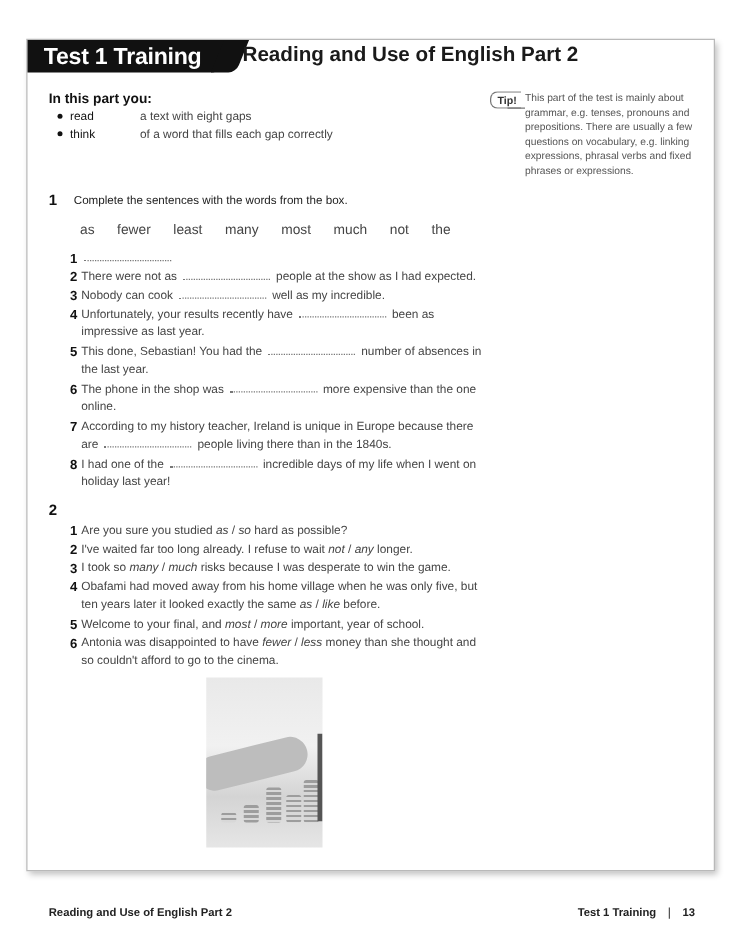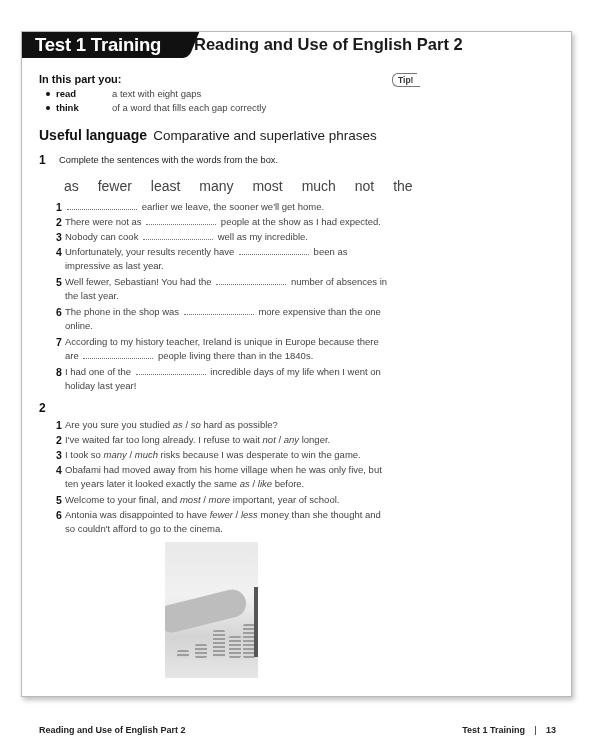--- a/index.html
+++ b/index.html
@@ -23,34 +23,34 @@
   .hdr-black-text {
     position:absolute; left:13px; top:2px; color:#fff; font-weight:bold;
     font-size:18.5px; letter-spacing:-0.2px; z-index:2; white-space:nowrap;
   }
   .hdr-title {
     position:absolute; left:172px; top:3px; font-weight:bold; font-size:16.5px; color:#1a1a1a; white-space:nowrap;
   }
   .intro-head { position:absolute; left:17px; top:41px; font-weight:bold; font-size:11px; color:#111; }
   .intro-row { position:absolute; left:24px; font-size:9.5px; color:#444; white-space:nowrap; }
   .intro-row .dot { display:inline-block; width:4px; height:4px; border-radius:50%; background:#111; margin-right:6px; vertical-align:middle; }
-  .intro-row .verb { display:inline-block; width:56px; font-weight:bold; color:#111; }
+  .intro-row .verb { display:inline-block; width:56px; font-weight:normal; color:#111; }
   .tip-badge {
     position:absolute; left:370px; top:41px; font-size:8.5px; font-weight:bold; color:#333;
     border:1px solid #777; border-right:none; border-radius:6px 0 0 6px; padding:0 4px 0 5px; height:12px; line-height:12px;
   }
   .tip-line { position:absolute; left:384px; top:54px; width:14px; height:1px; background:#777; }
   .tip-text {
     position:absolute; left:398px; top:41px; width:150px; font-size:8.2px; line-height:11.6px; color:#555;
   }
   .useful { position:absolute; left:17px; top:95px; font-size:13.5px; color:#222; white-space:nowrap; }
   .useful b { font-weight:bold; font-size:14px; color:#111; margin-right:6px; }
   .ex-num { position:absolute; font-weight:bold; font-size:12px; color:#111; }
   .ex-inst { position:absolute; font-size:9.3px; color:#222; white-space:nowrap; }
-  .word-box { position:absolute; left:42px; top:146px; font-size:14px; color:#444; white-space:nowrap; }
+  .word-box { position:absolute; left:42px; top:146px; font-size:11px; color:#444; white-space:nowrap; }
   .word-box span { margin-right:15px; }
   .item { position:absolute; left:34px; width:335px; font-size:9.5px; line-height:14px; color:#444; }
   .item .n { position:absolute; left:0; top:0; font-weight:bold; color:#111; font-size:10.5px; }
   .item .t { display:block; padding-left:9px; }
   .gap { display:inline-block; border-bottom:1px dotted #777; width:70px; height:8px; margin:0 2px; }
   .item i { font-style:italic; }
   .photo {
     position:absolute; left:143px; top:510px; width:93px; height:136px;
     background:linear-gradient(180deg,#e9e9e9 0%,#f1f1f1 40%,#d4d4d4 70%,#e6e6e6 100%);
     overflow:hidden;
@@ -74,58 +74,56 @@
   <div class="intro-head">In this part you:</div>
   <div class="intro-row" style="top:56px">
     <span class="dot"></span><span class="verb">read</span><span>a text with eight gaps</span>
   </div>
   <div class="intro-row" style="top:70px">
     <span class="dot"></span><span class="verb">think</span><span>of a word that fills each gap correctly</span>
   </div>
 
   <div class="tip-badge">Tip!</div>
   <div class="tip-line"></div>
+  <div class="tip-text">This part of the test is mainly about grammar, e.g. tenses, pronouns and prepositions. There are usually a few questions on vocabulary, e.g. linking expressions, phrasal verbs and fixed phrases or expressions.</div>
 
-  <div class="useful">
-    <b>Useful language</b><span>Comparative and superlative phrases</span>
-  </div>
 
   <div class="ex-num" style="left:17px;top:121px">1</div>
   <div class="ex-inst" style="left:37px;top:123px">Complete the sentences with the words from the box.</div>
 
   <div class="word-box">
     <span>as</span>
     <span>fewer</span>
     <span>least</span>
     <span>many</span>
     <span>most</span>
     <span>much</span>
     <span>not</span>
     <span>the</span>
   </div>
 
   <div class="item" style="top:168px">
       <span class="n">1</span>
-      <span class="t"><span></span><span class="gap"></span> <span>earlier we leave, the sooner we'll get home.</span></span>
+      <span class="t"><span></span><span class="gap"></span> </span>
     </div>
   <div class="item" style="top:183px">
       <span class="n">2</span>
       <span class="t"><span>There were not as</span> <span class="gap"></span> <span>people at the show as I had expected.</span></span>
     </div>
   <div class="item" style="top:198px">
       <span class="n">3</span>
       <span class="t"><span>Nobody can cook</span> <span class="gap"></span> <span>well as my incredible.</span></span>
     </div>
   <div class="item" style="top:213px">
       <span class="n">4</span>
       <span class="t"><span>Unfortunately, your results recently have</span> <span class="gap"></span> <span>been as impressive as last year.</span></span>
     </div>
   <div class="item" style="top:243px">
       <span class="n">5</span>
-      <span class="t"><span>Well fewer, Sebastian! You had the</span> <span class="gap"></span> <span>number of absences in the last year.</span></span>
+      <span class="t"><span>This done, Sebastian! You had the</span> <span class="gap"></span> <span>number of absences in the last year.</span></span>
     </div>
   <div class="item" style="top:273px">
       <span class="n">6</span>
       <span class="t"><span>The phone in the shop was</span> <span class="gap"></span> <span>more expensive than the one online.</span></span>
     </div>
   <div class="item" style="top:303px">
       <span class="n">7</span>
       <span class="t"><span>According to my history teacher, Ireland is unique in Europe because there are</span> <span class="gap"></span> <span>people living there than in the 1840s.</span></span>
     </div>
   <div class="item" style="top:333px">

